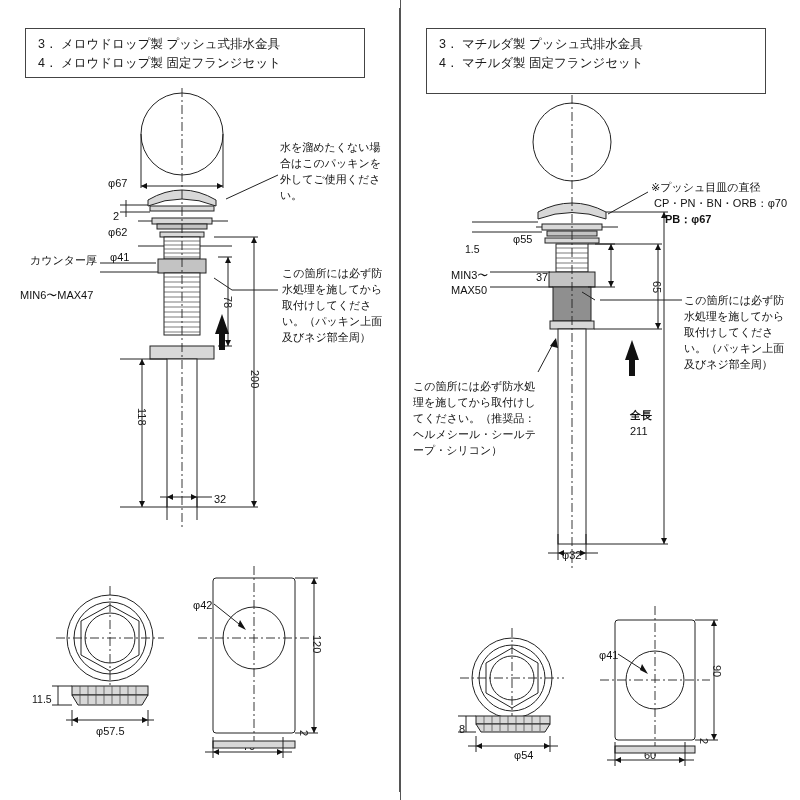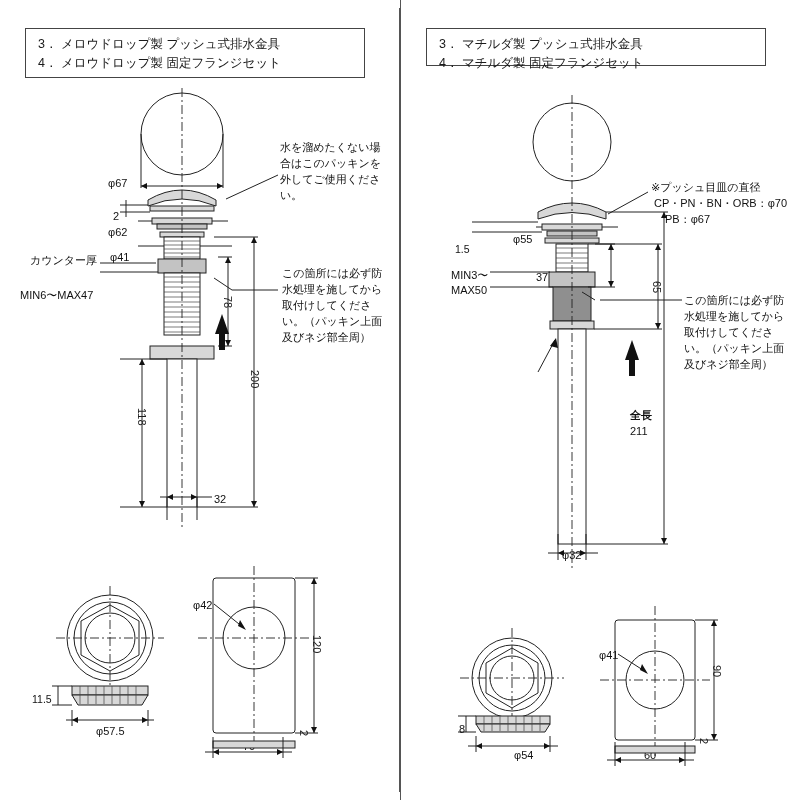--- a/index.html
+++ b/index.html
@@ -90,38 +90,39 @@
     <div class="lbl" style="left:193px;top:598px;">φ42</div>
     <div class="vert" style="left:311px;top:635px;">120</div>
     <div class="lbl small" style="left:32px;top:692px;">11.5</div>
     <div class="lbl" style="left:96px;top:724px;">φ57.5</div>
     <div class="lbl" style="left:243px;top:739px;">70</div>
     <div class="vert" style="left:298px;top:730px;">2</div>
   </div>
 
   <div class="panel panel-right">
 
-    <div class="titlebox" style="left:25px;top:28px;width:340px;height:38px;">
+    <div class="titlebox" style="left:25px;top:28px;width:340px;height:66px;">
       <div>3． マチルダ製 プッシュ式排水金具</div>
       <div>4． マチルダ製 固定フランジセット</div>
     </div>
 
     <div class="lbl" style="left:112px;top:232px;">φ55</div>
-    <div class="lbl small" style="left:54px;top:242px;">1.5</div>
+    <div class="lbl small" style="left:64px;top:242px;">1.5</div>
     <div class="lbl" style="left:135px;top:270px;">37</div>
     <div class="lbl" style="left:50px;top:268px;">MIN3〜</div>
     <div class="lbl" style="left:50px;top:283px;">MAX50</div>
     <div class="vert" style="left:250px;top:281px;">65</div>
 
     <div class="lbl" style="left:250px;top:180px;">※プッシュ目皿の直径</div>
     <div class="lbl" style="left:253px;top:196px;">CP・PN・BN・ORB：φ70</div>
-    <div class="lbl" style="left:264px;top:212px;">PB：φ67</div>
+    <div class="lbl" style="left:264px;top:212px;font-weight:bold;">PB：φ67</div>
 
     <div class="lbl wrap" style="left:283px;top:292px;width:110px;line-height:16px;">この箇所には必ず防水処理を施してから取付けしてください。（パッキン上面及びネジ部全周）</div>
 
+    <div class="lbl wrap" style="left:12px;top:378px;width:125px;line-height:16px;">この箇所には必ず防水処理を施してから取付けしてください。（推奨品：ヘルメシール・シールテープ・シリコン）</div>
 
     <div class="lbl" style="left:229px;top:408px;font-weight:bold;">全長</div>
     <div class="lbl" style="left:229px;top:424px;">211</div>
     <div class="lbl" style="left:161px;top:548px;">φ32</div>
 
     <div class="lbl" style="left:198px;top:648px;">φ41</div>
     <div class="vert" style="left:310px;top:665px;">90</div>
     <div class="lbl" style="left:58px;top:722px;">8</div>
     <div class="lbl" style="left:113px;top:748px;">φ54</div>
     <div class="lbl" style="left:243px;top:748px;">60</div>

